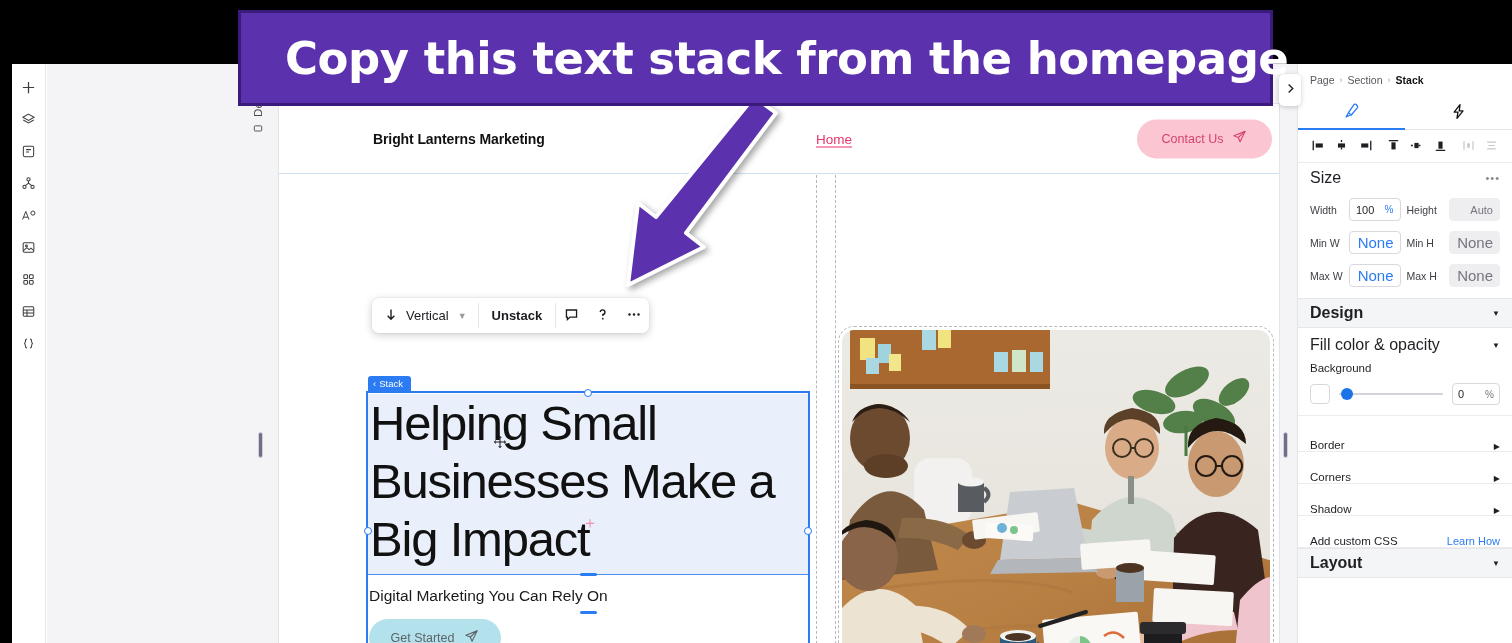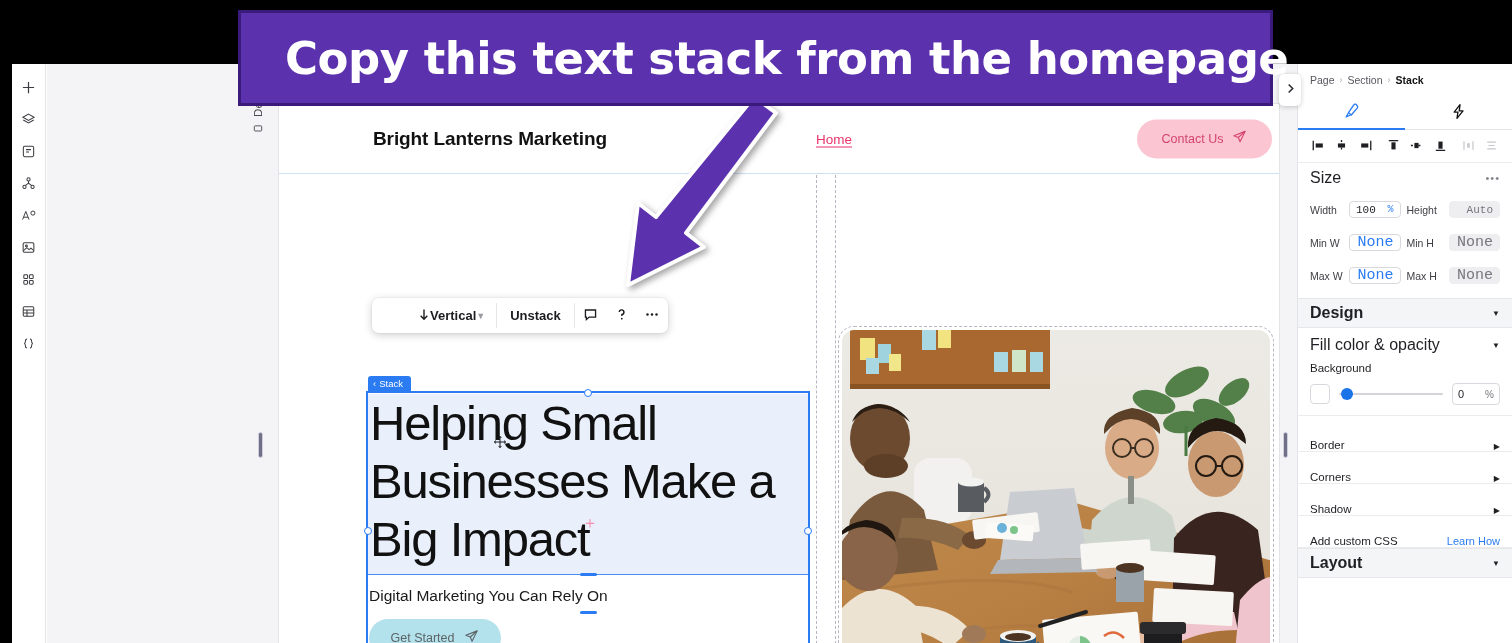--- a/index.html
+++ b/index.html
@@ -106,21 +106,21 @@
   
   .site-header {
     position: absolute; left: 0; top: 0;
     width: 1000px; height: 70px;
     border-bottom: 1px solid #cfe0f2;
     display: flex; align-items: center;
   }
   .site-logo {
     position: absolute; left: 94px; top: 50%;
     transform: translateY(-50%);
-    font-size: 19px; font-weight: bold; color: #111;
+    font-size: 14px; font-weight: bold; color: #111;
     letter-spacing: -.1px;
   }
   .nav-home {
     position: absolute; left: 537px; top: 50%;
     transform: translateY(-50%);
     font-size: 13.5px; color: #e7356c;
     text-decoration: underline;
     text-underline-offset: 3px;
     cursor: pointer;
   }
@@ -255,25 +255,24 @@
     height: 35px;
     background: #fff;
     border-radius: 7px;
     box-shadow: 0 2px 9px rgba(0,0,0,.20), 0 0 0 .5px rgba(0,0,0,.05);
     display: flex; align-items: stretch;
     z-index: 15;
     font-size: 13px;
   }
   .tb-sep { width: 1px; background: #e6e6ea; margin: 5px 0; }
   .tb-dir {
-    display: flex; align-items: center; 
+    display: flex; align-items: center; gap: 9px;
     padding: 0 11px 0 13px;
-    color: #1c1c20; font-weight: 700;
-    cursor: pointer;
-    margin-left: 33px;
+    color: #1c1c20; font-weight: 400;
+    cursor: pointer;
   }
   .tb-dir .chev { color: #9a9aa3; font-size: 9px; }
   .tb-btn {
     display: flex; align-items: center; justify-content: center;
     padding: 0 13px;
     color: #1c1c20; font-weight: 600;
     cursor: pointer;
     white-space: nowrap;
   }
   .tb-icon {
@@ -348,30 +347,29 @@
   .field-row {
     display: flex; align-items: center;
     padding: 0 12px;
     height: 33px;
     gap: 6px;
   }
   .f-label { width: 33px; font-size: 10.5px; color: #3d3d44; flex-shrink: 0; }
   .f-label.w2 { width: 36px; }
   .f-input {
     flex: 1;
-    height: 17px;
+    height: 23px;
     border: 1px solid #d8d8de;
     border-radius: 4px;
     background: #fff;
     display: flex; align-items: center;
     padding: 4px 6px;
     font-size: 11px;
     cursor: text;
     justify-content: space-between;
-    font-family: Liberation Mono, monospace;
   }
   .f-input.grey {
     background: #eeeef1; border-color: #eeeef1;
     justify-content: flex-end;
     color: #76767e;
     cursor: default;
   }
   .f-input .unit { color: #2b7cf3; font-size: 10px; }
   .f-input .none { color: #2b7cf3; font-size: 15px; width: 100%; text-align: right; }
   .f-input.grey .none { color: #76767e; }

